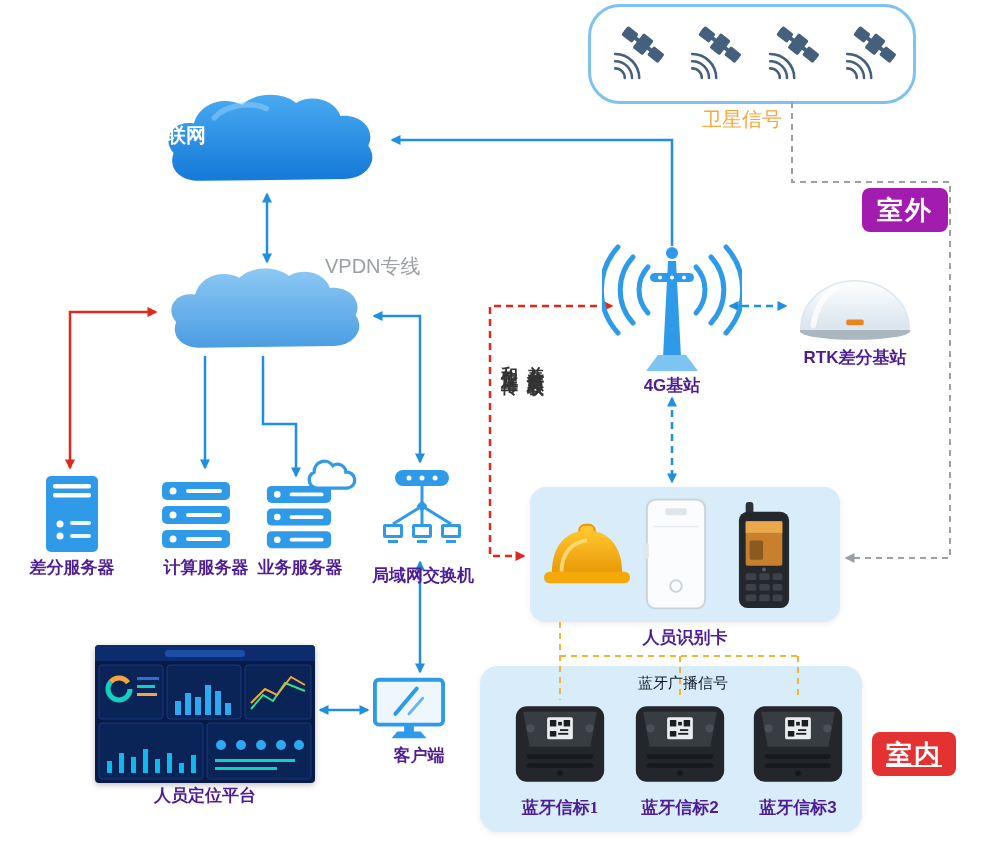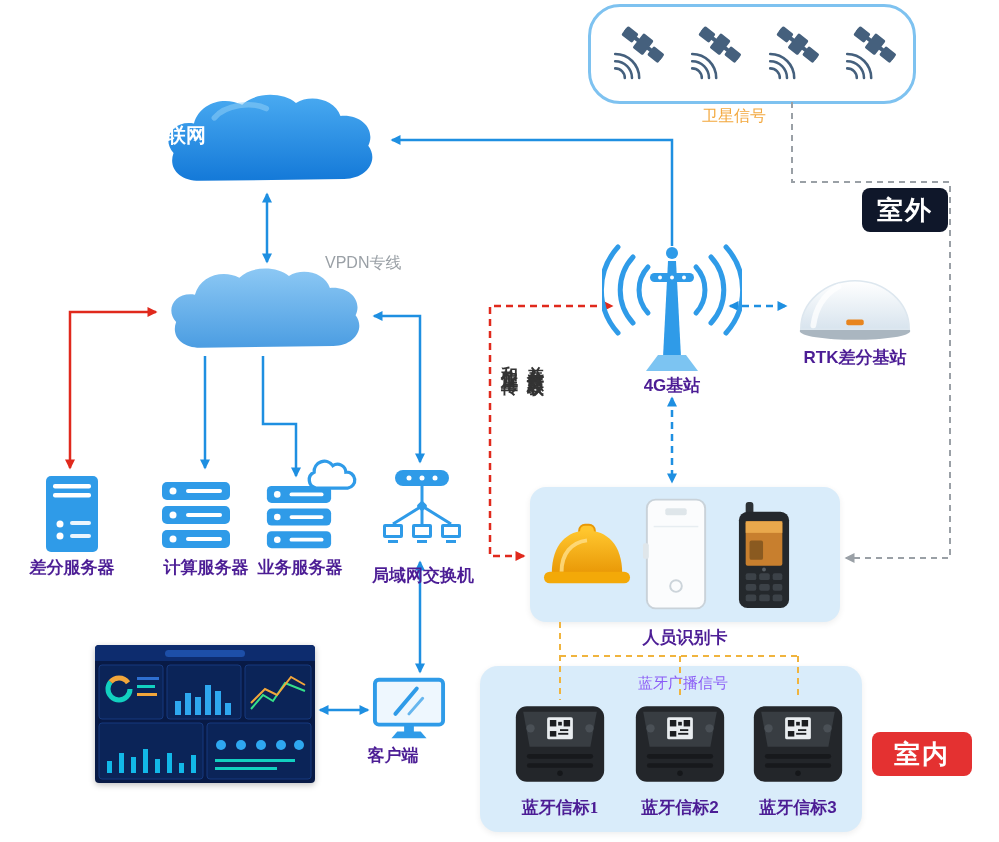--- a/index.html
+++ b/index.html
@@ -3,21 +3,21 @@
 <meta charset="utf-8">
 <style>
   html,body{margin:0;padding:0;background:#fff;}
   .canvas{position:relative;width:999px;height:842px;background:#fff;overflow:hidden;
           font-family:"Liberation Sans", sans-serif;}
   
   .panel{position:absolute;z-index:2;border-radius:18px;background:#d9ecfa;box-shadow:0 2px 6px rgba(0,0,0,.07);}
   #connectors{position:absolute;left:0;top:0;z-index:3;}
   .icon,.lbl,.badge,.vnote{position:absolute;z-index:4;}
   .lbl{font-size:17px;font-weight:700;color:#4c1d95;text-align:center;}
-  .lbl-link{position:absolute;z-index:4;font-size:16px;font-weight:400;}
+  .lbl-link{position:absolute;z-index:4;font-size:20px;font-weight:400;}
   .badge{border-radius:8px;color:#fff;font-size:26px;font-weight:700;display:flex;align-items:center;justify-content:center;letter-spacing:2px;}
   .cloud-text{position:absolute;z-index:4;text-align:left;color:#fff;font-weight:700;}
   .sat-box{position:absolute;left:588px;top:4px;width:322px;height:94px;border:3px solid #7ec2f0;border-radius:32px;background:#fff;z-index:2;display:flex;align-items:center;justify-content:space-evenly;}
   .vnote{left:496px;top:352px;height:190px;writing-mode:vertical-rl;font-size:17px;font-weight:700;color:#333;letter-spacing:3px;line-height:26px;}
   .dash-wrap{position:absolute;left:95px;top:645px;width:220px;height:138px;z-index:4;border-radius:4px;overflow:hidden;box-shadow:0 2px 6px rgba(0,0,0,.25);}
 </style>
 </head>
 <body>
 
 <div class="canvas">
@@ -117,22 +117,22 @@
       <g fill="none" stroke="#45607d" stroke-width="3.2" stroke-linecap="round">
           <path d="M14,60 A12 12 0 0 1 26,72"></path>
           <path d="M14,51 A21 21 0 0 1 35,72"></path>
           <path d="M14,42 A30 30 0 0 1 44,72"></path>
         </g>
     </svg>
   </div>
 
   <div class="lbl-link" style="left:702px;top:106px;color:#f3a83e;">卫星信号</div>
 
-  <div class="badge" style="left:862px;top:188px;width:86px;height:44px;background:#0f172a;">室外</div>
-  <div class="badge" style="left:872px;top:732px;width:100px;height:44px;background:#e43131;">室内</div>
+  <div class="badge" style="left:862px;top:188px;width:86px;height:44px;background:#a21caf;">室外</div>
+  <div class="badge" style="left:872px;top:732px;width:84px;height:44px;background:#e43131;text-decoration:underline;">室内</div>
 
   <svg class="icon" style="left:146px;top:90px;" width="248" height="102" viewBox="0 0 240 110">
     <defs>
         <linearGradient id="cgA" x1="0" y1="0" x2="0" y2="1">
           <stop offset="0" stop-color="#49aaf1"></stop>
           <stop offset="1" stop-color="#1479d8"></stop>
         </linearGradient>
       </defs>
     <path d="M44,98 C22,98 10,84 16,68 C2,52 16,32 38,36 C44,14 70,6 90,16 C104,2 134,2 148,14 C164,4 190,10 196,28 C220,26 234,44 226,60 C238,76 224,96 200,96 Z" fill="url(#cgA)"></path>
     <path d="M60,30 C72,16 100,12 116,20" stroke="#8ecdf6" stroke-width="6" fill="none" stroke-linecap="round" opacity=".55"></path>
@@ -350,31 +350,32 @@
           <circle cx="166" cy="100" r="5"></circle>
           <circle cx="186" cy="100" r="5"></circle>
           <circle cx="204" cy="100" r="5"></circle>
         </g>
       <g fill="#12d0c0">
           <rect x="120" y="114" width="80" height="3"></rect>
           <rect x="120" y="122" width="62" height="3"></rect>
         </g>
     </svg>
   </div>
+  <div class="lbl" style="left:128px;top:784px;width:154px;">人员定位平台</div>
 
   <svg class="icon" style="left:372px;top:676px;" width="74" height="66" viewBox="0 0 76 66">
     <rect x="3" y="3" width="70" height="46" rx="4" fill="#eef7fe" stroke="#2f9be8" stroke-width="4"></rect>
     <path d="M46,12 L24,38" stroke="#2f9be8" stroke-width="4" stroke-linecap="round"></path>
     <path d="M52,22 L38,38" stroke="#2f9be8" stroke-width="3" stroke-linecap="round" opacity=".7"></path>
     <rect x="33" y="49" width="10" height="8" fill="#2f9be8"></rect>
     <polygon points="20,63 56,63 50,56 26,56" fill="#2f9be8"></polygon>
   </svg>
-  <div class="lbl" style="left:350px;top:744px;width:86px;">客户端</div>
-
-  <div class="lbl-link" style="left:618px;top:674px;width:130px;text-align:center;color:#8b5cf6;font-size:15px;">蓝牙广播信号</div>
+  <div class="lbl" style="left:376px;top:744px;width:86px;">客户端</div>
+
+  <div class="lbl-link" style="left:618px;top:674px;width:130px;text-align:center;color:#0f172a;font-size:15px;">蓝牙广播信号</div>
 
   <svg class="icon" style="left:514px;top:700px;" width="92" height="86" viewBox="0 0 100 92">
     <rect x="2" y="6" width="96" height="82" rx="12" fill="#23262a"></rect>
     <polygon points="10,12 90,12 83,50 17,50" fill="#383d42"></polygon>
     <rect x="36" y="18" width="28" height="24" rx="2" fill="#e9edf0"></rect>
     <g fill="#1b1d20">
         <rect x="39" y="21" width="7" height="7"></rect>
         <rect x="54" y="21" width="7" height="7"></rect>
         <rect x="39" y="33" width="7" height="6"></rect>
         <rect x="48" y="23" width="4" height="4"></rect>

